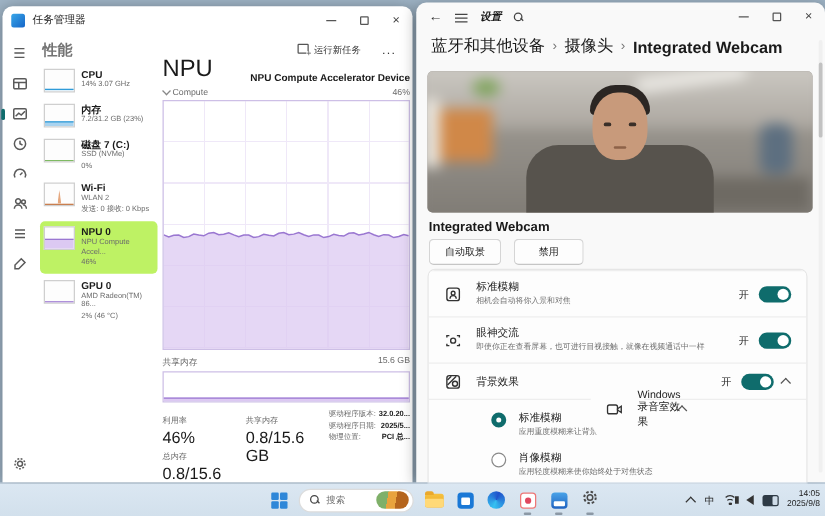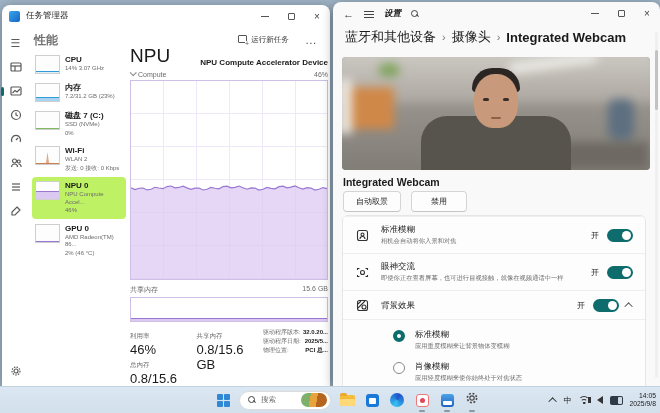--- a/index.html
+++ b/index.html
@@ -401,20 +401,32 @@
     </div>
   </div>
 
   <div class="cam-name">Integrated Webcam</div>
   <div class="btn-row">
     <button class="st-btn">自动取景</button>
     <button class="st-btn">禁用</button>
   </div>
 
   <div class="card">
+    <div class="card-row head">
+      <span class="row-ic">
+          <svg viewBox="0 0 13 13">
+            <rect x="1" y="3" width="8" height="7" rx="1.5"></rect>
+            <path d="M9 6 l3 -2 v5 l-3 -2z"></path>
+          </svg>
+        </span>
+      <span class="row-title">Windows 录音室效果</span>
+      <span class="row-right">
+          <span class="chev"></span>
+        </span>
+    </div>
     <div class="card-row">
       <span class="row-ic">
           <svg viewBox="0 0 13 13">
             <rect x="1.5" y="1.5" width="10" height="10" rx="2"></rect>
             <circle cx="6.5" cy="5.5" r="1.5"></circle>
             <path d="M4 10 a2.5 2.5 0 0 1 5 0"></path>
           </svg>
         </span>
       <span class="row-text">
         <div class="row-title">标准模糊</div>

